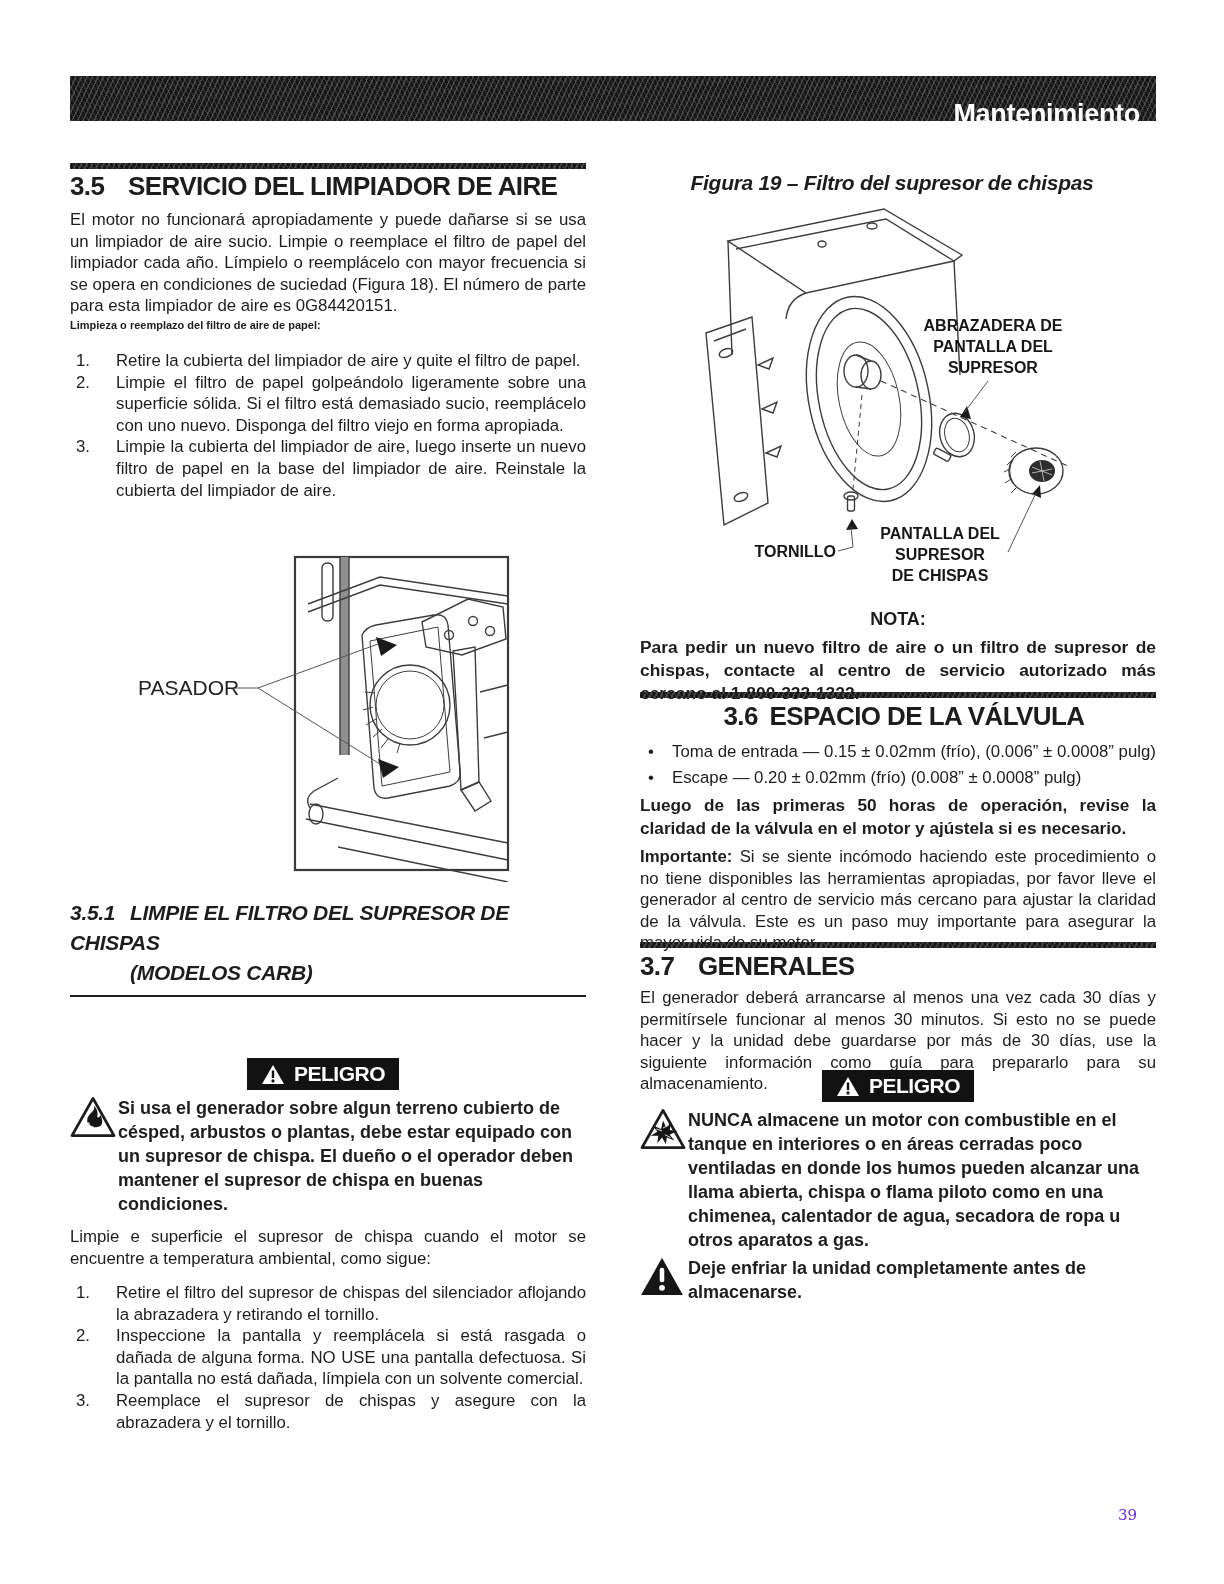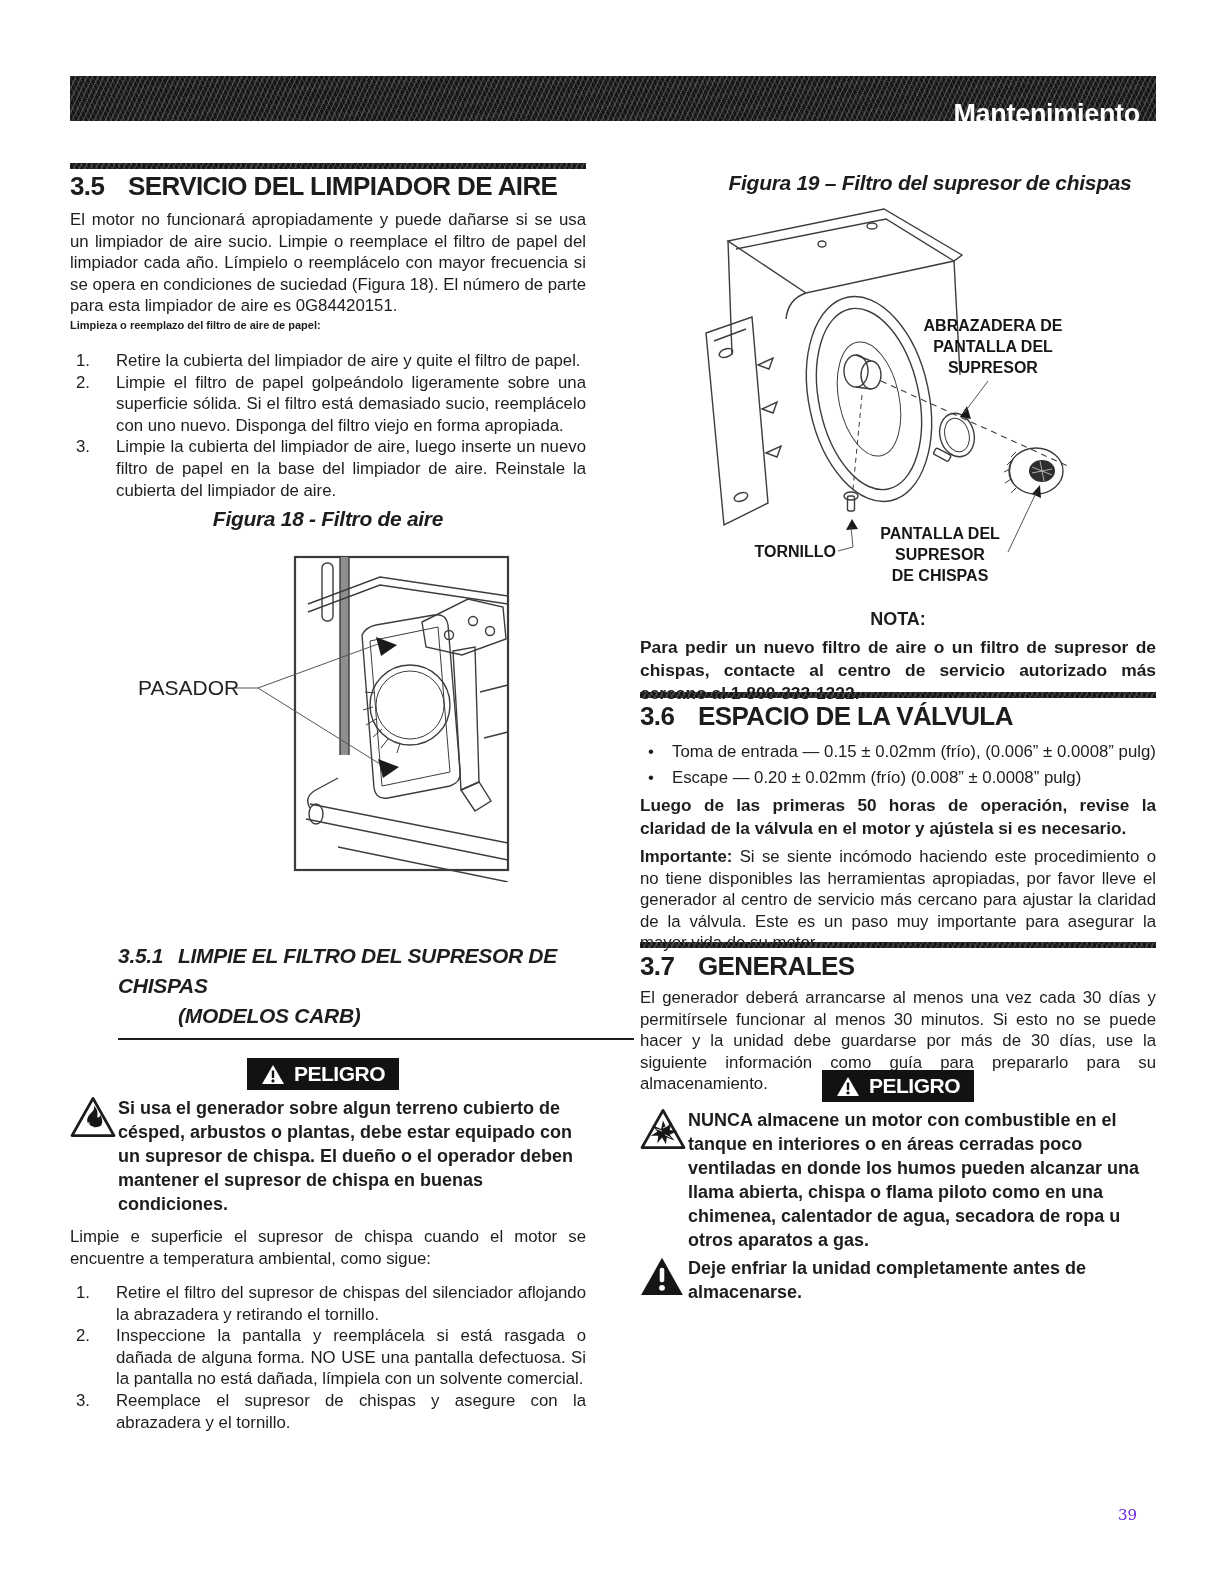--- a/index.html
+++ b/index.html
@@ -70,21 +70,20 @@
     <div class="li">
       <span class="num">2.</span>
       <span class="txt">Limpie el filtro de papel golpeándolo ligeramente sobre una superficie sólida. Si el filtro está demasiado sucio, reemplácelo con uno nuevo. Disponga del filtro viejo en forma apropiada.</span>
     </div>
     <div class="li">
       <span class="num">3.</span>
       <span class="txt">Limpie la cubierta del limpiador de aire, luego inserte un nuevo filtro de papel en la base del limpiador de aire. Reinstale la cubierta del limpiador de aire.</span>
     </div>
   </div>
 
-  <div class="abs figcap" style="left:70px; top:507px;">Figura 18 - Filtro de aire</div>
 
   <svg class="abs" style="left:70px; top:542px;" width="516" height="340" viewBox="0 0 516 340">
     <g stroke="#3d3d3d" fill="none" stroke-width="1.4">
       <rect x="225" y="15" width="213" height="313" stroke="#3a3a3a" stroke-width="2.2"></rect>
       <rect x="252" y="21" width="11" height="58" rx="5"></rect>
       <rect x="270" y="15" width="9" height="198" fill="#8f8f8f" stroke="none"></rect>
       <line x1="270" y1="15" x2="270" y2="213"></line>
         <line x1="279" y1="15" x2="279" y2="213"></line>
       <path d="M238 62 L310 35 L438 54"></path>
       <path d="M238 70 L310 43 L438 62"></path>
@@ -119,21 +118,21 @@
       <polygon points="308,217 329,225 313,236"></polygon>
     </g>
     <g stroke="#555" stroke-width="1" fill="none">
       <line x1="165" y1="146" x2="188" y2="146"></line>
       <line x1="188" y1="146" x2="308" y2="102"></line>
       <line x1="188" y1="146" x2="310" y2="222"></line>
     </g>
     <text class="plabel" x="68" y="153">PASADOR</text>
   </svg>
 
-  <div class="abs h2" style="left:70px; top:941px;margin-left:48px;">
+  <div class="abs h2" style="left:70px; top:898px;">
     <span class="hnum">3.5.1</span><span>LIMPIE EL FILTRO DEL SUPRESOR DE CHISPAS</span>
     <span class="cont">(MODELOS CARB)</span>
   </div>
 
 
   <div class="abs danger-box" style="left:247px; top:1058px;">
     <svg width="24" height="21" viewBox="0 0 24 21">
       <path d="M12 1 L23 20 H1 Z" fill="#ffffff"></path>
       <rect x="10.8" y="6.5" width="2.4" height="7.5" fill="#121212"></rect>
       <circle cx="12" cy="16.9" r="1.6" fill="#121212"></circle>
@@ -160,21 +159,21 @@
     <div class="li">
       <span class="num">2.</span>
       <span class="txt">Inspeccione la pantalla y reemplácela si está rasgada o dañada de alguna forma. NO USE una pantalla defectuosa. Si la pantalla no está dañada, límpiela con un solvente comercial.</span>
     </div>
     <div class="li">
       <span class="num">3.</span>
       <span class="txt">Reemplace el supresor de chispas y asegure con la abrazadera y el tornillo.</span>
     </div>
   </div>
 
-  <div class="abs figcap" style="left:672px; top:171px;">Figura 19 – Filtro del supresor de chispas</div>
+  <div class="abs figcap" style="left:634px; top:171px;">Figura 19 – Filtro del supresor de chispas</div>
 
   <svg class="abs" style="left:640px; top:203px;" width="516" height="400" viewBox="0 0 516 400">
     <g stroke="#3d3d3d" fill="none" stroke-width="1.4">
       <path d="M88 38 L244 6 L322 52 L314 58 L166 90 Z"></path>
       <path d="M96 46 L246 16 L314 58"></path>
       <path d="M88 38 L92 152"></path>
       <ellipse cx="232" cy="23" rx="5" ry="3"></ellipse>
       <ellipse cx="182" cy="41" rx="4" ry="3"></ellipse>
       <g transform="rotate(-12 229 196)">
         <ellipse cx="229" cy="196" rx="60" ry="104"></ellipse>
@@ -235,21 +234,21 @@
     <text class="figlabel" x="196" y="354" text-anchor="end">TORNILLO</text>
     <text class="figlabel" x="300" y="336" text-anchor="middle">PANTALLA DEL</text>
     <text class="figlabel" x="300" y="357" text-anchor="middle">SUPRESOR</text>
     <text class="figlabel" x="300" y="378" text-anchor="middle">DE CHISPAS</text>
   </svg>
 
   <div class="abs notahead" style="left:640px; top:609px;">NOTA:</div>
   <div class="abs body bold" style="left:640px; top:636px; font-size:17.4px; line-height:23px;">Para pedir un nuevo filtro de aire o un filtro de supresor de chispas, contacte al centro de servicio autorizado más cercano al 1-800-333-1322.</div>
 
   <div class="abs rule hatch" style="left:640px; top:692px;"></div>
-  <div class="abs h1" style="left:640px; top:701px;">
+  <div class="abs h1" style="left:640px; top:701px;text-align:center;">
     <span class="hnum">3.6</span><span>ESPACIO DE LA VÁLVULA</span>
   </div>
 
   <div class="abs bullets" style="left:640px; top:739px;">
     <div class="brow">
       <span class="bul">•</span>
       <span>Toma de entrada — 0.15 ± 0.02mm (frío), (0.006” ± 0.0008” pulg)</span>
     </div>
     <div class="brow">
       <span class="bul">•</span>

